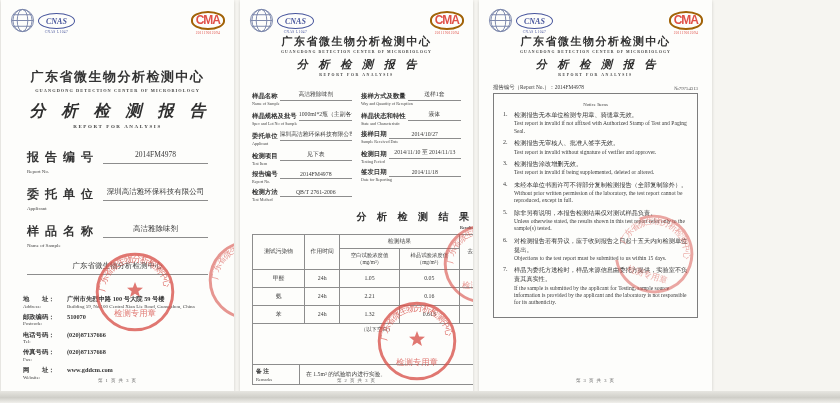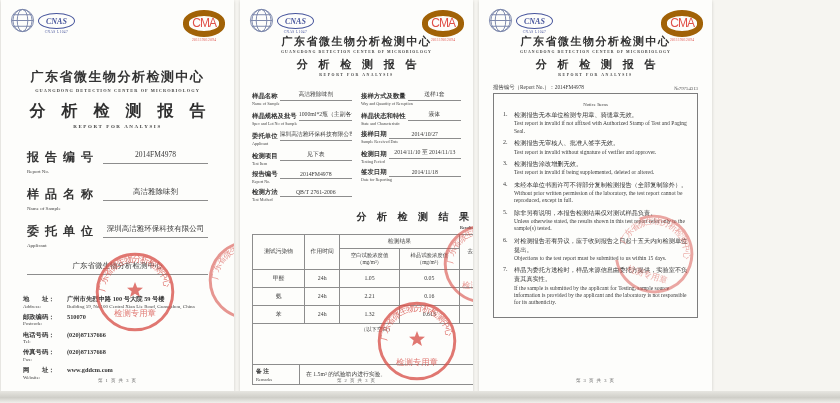--- a/index.html
+++ b/index.html
@@ -27,31 +27,31 @@
   .logo-ilac svg{width:25px;height:25px;display:block;}
   .logo-cnas{margin-left:3px;text-align:center;margin-top:2px;}
   .cnas-oval{
     display:inline-block;border:1px solid #47559c;border-radius:50%;
     color:#47559c;font-weight:bold;font-style:italic;font-size:8px;
     padding:3px 7px 2px;font-family:"Liberation Serif",serif;
   }
   .cnas-sub{font-size:3.5px;color:#47559c;letter-spacing:.4px;margin-top:1px;}
   .logo-cma{margin-left:auto;text-align:center;margin-top:2px;}
   .cma-oval{
-    display:inline-block;color:#e05048;font-weight:400;font-size:12px;
-    border:6px solid #a16207;border-radius:50% / 46%;
+    display:inline-block;color:#e05048;font-weight:700;font-size:12px;
+    border:2px solid #a16207;border-radius:50% / 46%;
     padding:0 3px 1px;font-family:"Liberation Sans",sans-serif;letter-spacing:-1px;
   }
   .cma-code{font-size:3.5px;color:#e05048;margin-top:1px;letter-spacing:.3px;filter:blur(.2px);}
 
   
   .hdr{text-align:center;position:relative;z-index:1;}
   .hdr-cn{font-size:13px;font-weight:bold;letter-spacing:1.5px;color:#333;font-family:"Liberation Sans",sans-serif;}
   .hdr-en{font-size:4.3px;font-weight:bold;letter-spacing:1.1px;margin-top:2px;color:#444;}
-  .hdr-title{font-size:16px;font-weight:bold;letter-spacing:6px;text-indent:6px;margin-top:8px;color:#2f2f2f;}
+  .hdr-title{font-size:16px;font-weight:bold;letter-spacing:6px;text-indent:6px;margin-top:8px;color:#2f2f2f;font-style:italic;}
   .hdr-title-en{font-size:5px;font-weight:bold;letter-spacing:1.6px;margin-top:2px;color:#444;}
   .hdr.compact .hdr-cn{font-size:11px;}
   .hdr.compact .hdr-en{font-size:3.8px;margin-top:1px;}
   .hdr.compact .hdr-title{font-size:11px;margin-top:3px;letter-spacing:4px;text-indent:4px;}
   .hdr.compact .hdr-title-en{font-size:3.8px;margin-top:1px;}
 
   .pg-footer{
     position:absolute;bottom:8px;left:0;right:0;text-align:center;
     font-size:4.5px;letter-spacing:1px;color:#555;z-index:1;
   }
@@ -177,31 +177,31 @@
     <div class="p1-fields">
       <div class="p1-field">
         <div class="p1-flabel">
           <div class="cn">报 告 编 号</div>
           <div class="en">Report No.</div>
         </div>
         <div class="p1-fvalue">2014FM4978</div>
       </div>
       <div class="p1-field">
         <div class="p1-flabel">
+          <div class="cn">委 托 单 位</div>
+          <div class="en">Applicant</div>
+        </div>
+        <div class="p1-fvalue">深圳高洁雅环保科技有限公司</div>
+      </div>
+      <div class="p1-field">
+        <div class="p1-flabel">
           <div class="cn">样 品 名 称</div>
           <div class="en">Name of Sample</div>
         </div>
         <div class="p1-fvalue">高洁雅除味剂</div>
-      </div>
-      <div class="p1-field">
-        <div class="p1-flabel">
-          <div class="cn">委 托 单 位</div>
-          <div class="en">Applicant</div>
-        </div>
-        <div class="p1-fvalue">深圳高洁雅环保科技有限公司</div>
       </div>
       <div class="p1-field">
         <div class="p1-fvalue">广东省微生物分析检测中心</div>
       </div>
     </div>
 
     <div class="p1-contact">
       <div class="c-row">
         <div class="c-line cn">
             <span class="c-lab">地　　址：</span>

